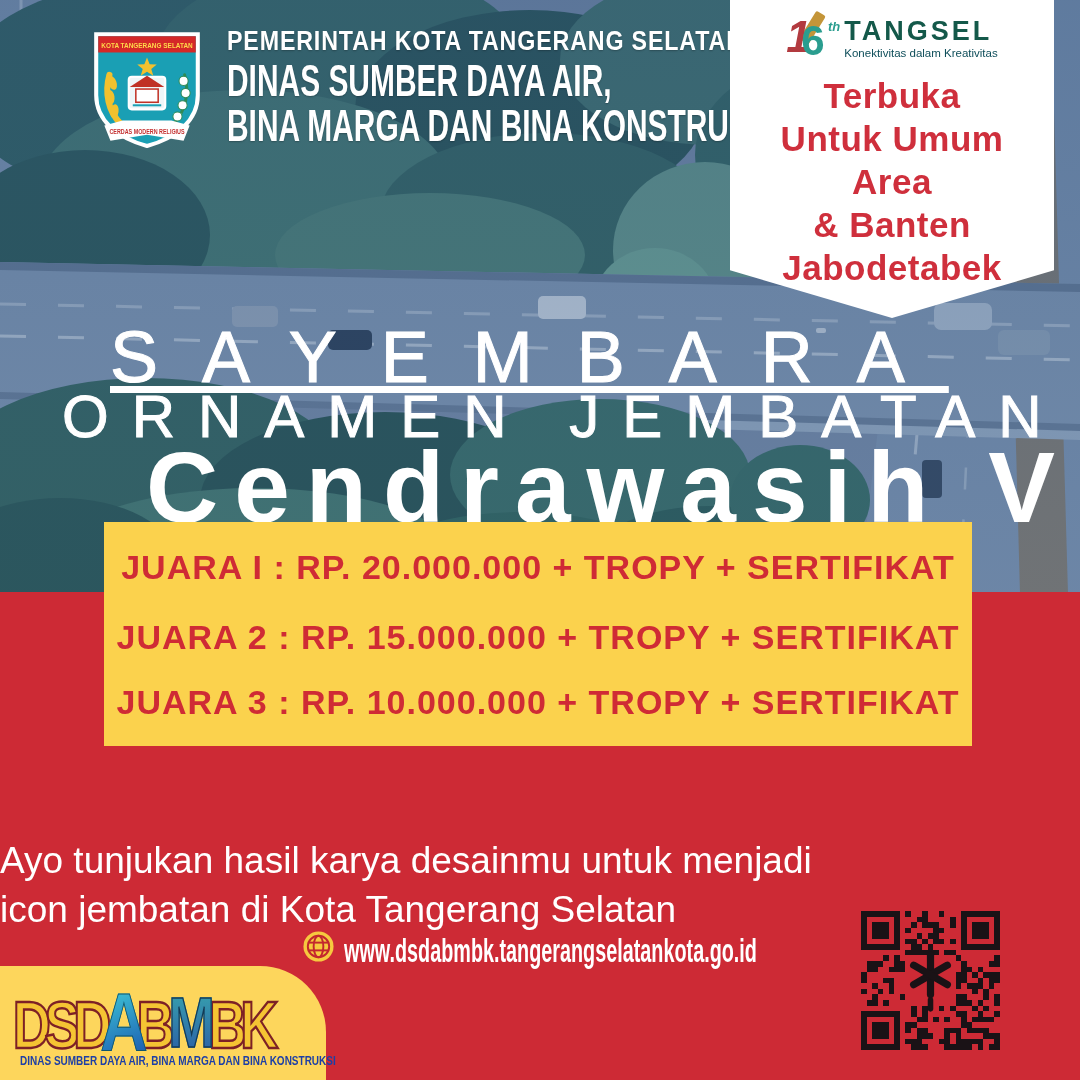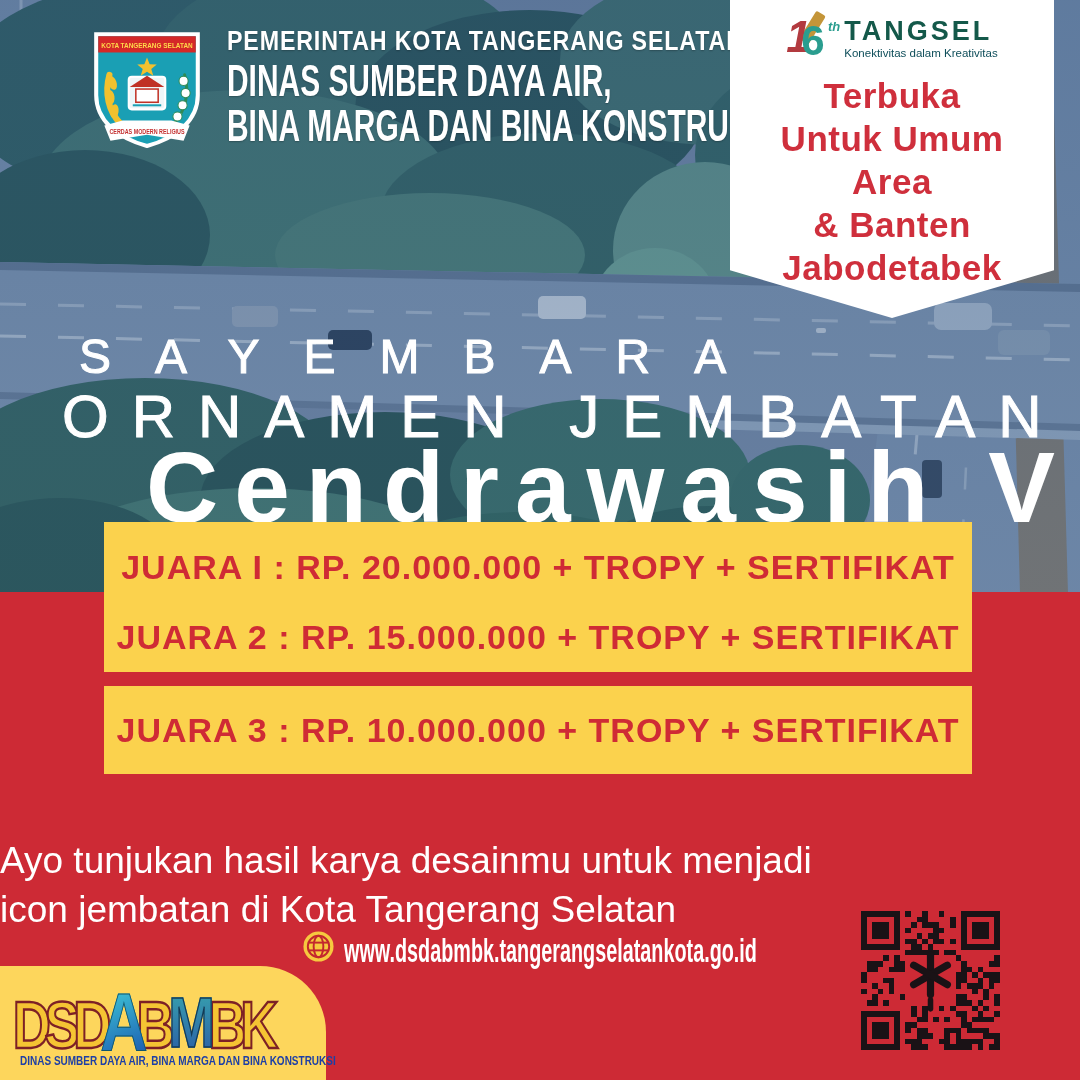--- a/index.html
+++ b/index.html
@@ -38,34 +38,34 @@
   .n6{position:absolute;left:15px;top:8px;font-size:42px;font-weight:bold;color:#2a9d8f;line-height:1;}
   .nth{position:absolute;right:-6px;top:-5px;font-size:13px;font-weight:bold;font-style:italic;color:#2a9d8f;margin-top:12px;}
   .tcol{display:flex;flex-direction:column;}
   .tbrand{font-size:27px;font-weight:bold;letter-spacing:3px;color:#14594a;line-height:30px;}
   .ttag{font-size:11.5px;color:#0f4e5a;margin-top:1px;}
   .open-text{margin-top:12px;text-align:center;font-size:35px;font-weight:bold;
     color:#cf2f3c;line-height:43px;letter-spacing:.5px;}
 
   
   .title{position:absolute;left:0;top:326px;width:1080px;z-index:2;color:#fff;}
-  .t1{padding-left:79px;font-size:48px;line-height:62px;letter-spacing:44px;
-    -webkit-text-stroke:1px #fff;white-space:nowrap;}
+  .t1{padding-left:110px;font-size:72px;line-height:62px;letter-spacing:44px;
+    -webkit-text-stroke:1px #fff;white-space:nowrap;text-decoration:underline;}
   .t2{padding-left:62px;font-size:60px;line-height:58px;letter-spacing:23px;
     -webkit-text-stroke:1px #fff;white-space:nowrap;}
   .t3{padding-left:102px;margin-top:-10px;font-size:100px;line-height:102px;
     font-weight:bold;letter-spacing:16px;white-space:nowrap;margin-left:44px;}
 
   
   .banner{position:absolute;left:104px;width:868px;background:#fbd24d;z-index:3;
     display:flex;align-items:center;justify-content:center;}
   .banner span{font-size:34px;font-weight:bold;color:#cf2b35;letter-spacing:1px;white-space:nowrap;}
   .b1{top:522px;height:90px;}
   .b2{top:603px;height:69px;}
-  .b3{top:686px;height:88px;}
+  .b3{top:658px;height:88px;}
 
   
   .tagline{position:absolute;top:836px;left:0;right:0;text-align:left;color:#fff;
     font-size:37px;line-height:49px;z-index:3;}
   .globe{position:absolute;left:302px;top:930px;width:33px;height:33px;z-index:3;}
   .url{position:absolute;left:344px;top:932px;font-size:33px;font-weight:bold;color:#fff;
     transform:scaleX(.6);transform-origin:left top;white-space:nowrap;z-index:3;}
 
   
   .qr{position:absolute;left:861px;top:911px;width:139px;height:139px;z-index:3;}

